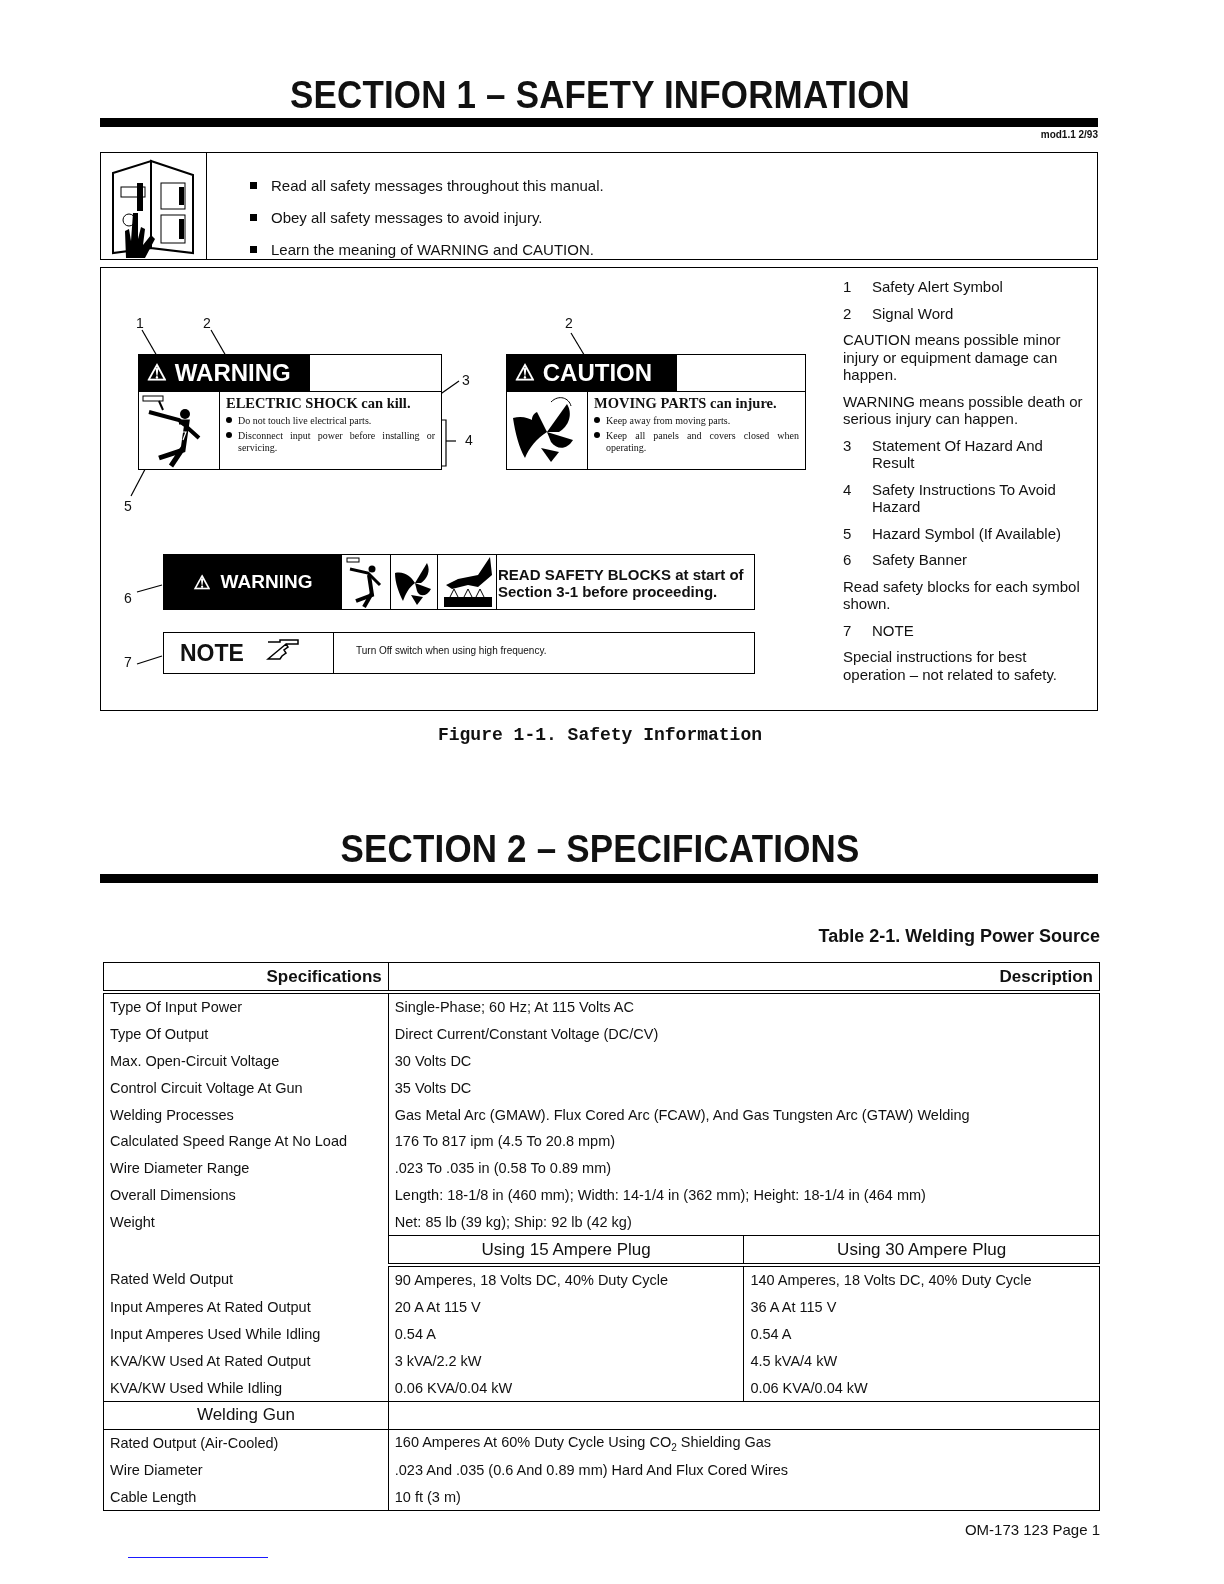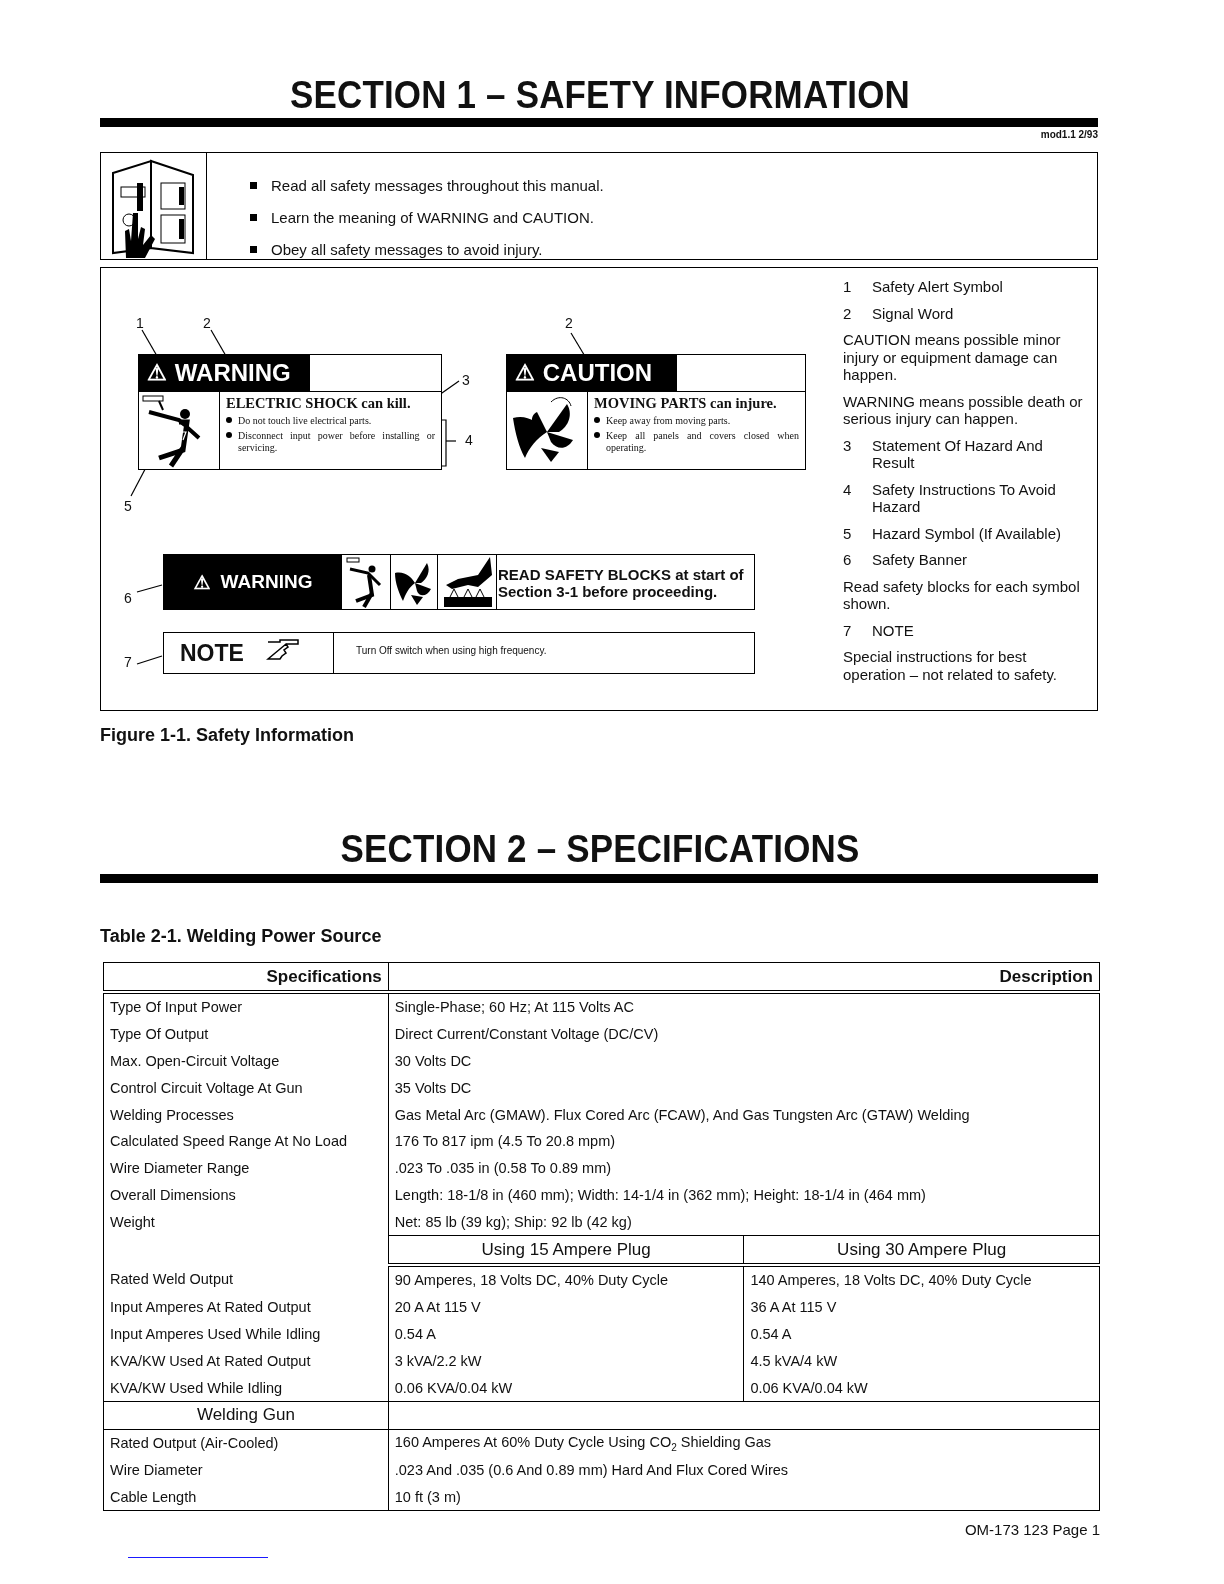--- a/index.html
+++ b/index.html
@@ -85,25 +85,25 @@
       <path d="M25 105 L24 78 L28 76 L30 88 L32 60 L37 60 L37 86 L40 74 L44 76 L42 92 L50 82 L54 86 L44 105 Z" fill="#000"></path>
     </svg>
   </div>
   <ul class="intro-list">
     <li>
         <span class="sq-bullet"></span>
         <span>Read all safety messages throughout this manual.</span>
       </li>
     <li>
         <span class="sq-bullet"></span>
-        <span>Learn the meaning of WARNING and CAUTION.</span>
+        <span>Obey all safety messages to avoid injury.</span>
       </li>
     <li>
         <span class="sq-bullet"></span>
-        <span>Obey all safety messages to avoid injury.</span>
+        <span>Learn the meaning of WARNING and CAUTION.</span>
       </li>
   </ul>
 </div>
 
 <div class="abs fig-box"></div>
 
 <svg class="abs" style="left:0;top:0;" width="1224" height="720">
   <g stroke="#000" stroke-width="1.2" fill="#000">
     <line x1="142" y1="330" x2="157" y2="356"></line>
     <line x1="211" y1="330" x2="226" y2="356"></line>
@@ -257,25 +257,25 @@
     <span>NOTE</span>
     <span style="margin-left:22px;">
       <svg width="34" height="22" viewBox="0 0 34 22">
           <path d="M2 3 L14 3 L14 1 L32 1 L32 5 L20 5 M20 5 L22 8 L18 11 L20 14 L16 17 L14 20 L2 20 Z" fill="none" stroke="#000" stroke-width="1.5"></path>
         </svg>
     </span>
   </div>
   <div class="note-text">Turn Off switch when using high frequency.</div>
 </div>
 
-<div class="abs caption" style="left:100px;width:1000px;text-align:left;top:725px;">Figure 1-1. Safety Information</div>
+<div class="abs caption" style="left:100px;width:1000px;text-align:center;top:725px;font-family:Liberation Mono, monospace;">Figure 1-1. Safety Information</div>
 
 <div class="abs section-title" style="top:828px;">SECTION 2 – SPECIFICATIONS</div>
 <div class="abs rule" style="top:874px;"></div>
-<div class="abs caption" style="left:100px;width:1000px;text-align:left;top:926px;">Table 2-1. Welding Power Source</div>
+<div class="abs caption" style="left:100px;width:1000px;text-align:right;top:926px;">Table 2-1. Welding Power Source</div>
 
 <table class="spec">
   <colgroup>
       <col style="width:285px">
       <col style="width:356px">
       <col style="width:356px">
     </colgroup>
   <tbody>
       <tr>
     <th class="b-all b-dbl-bottom">Specifications</th>

